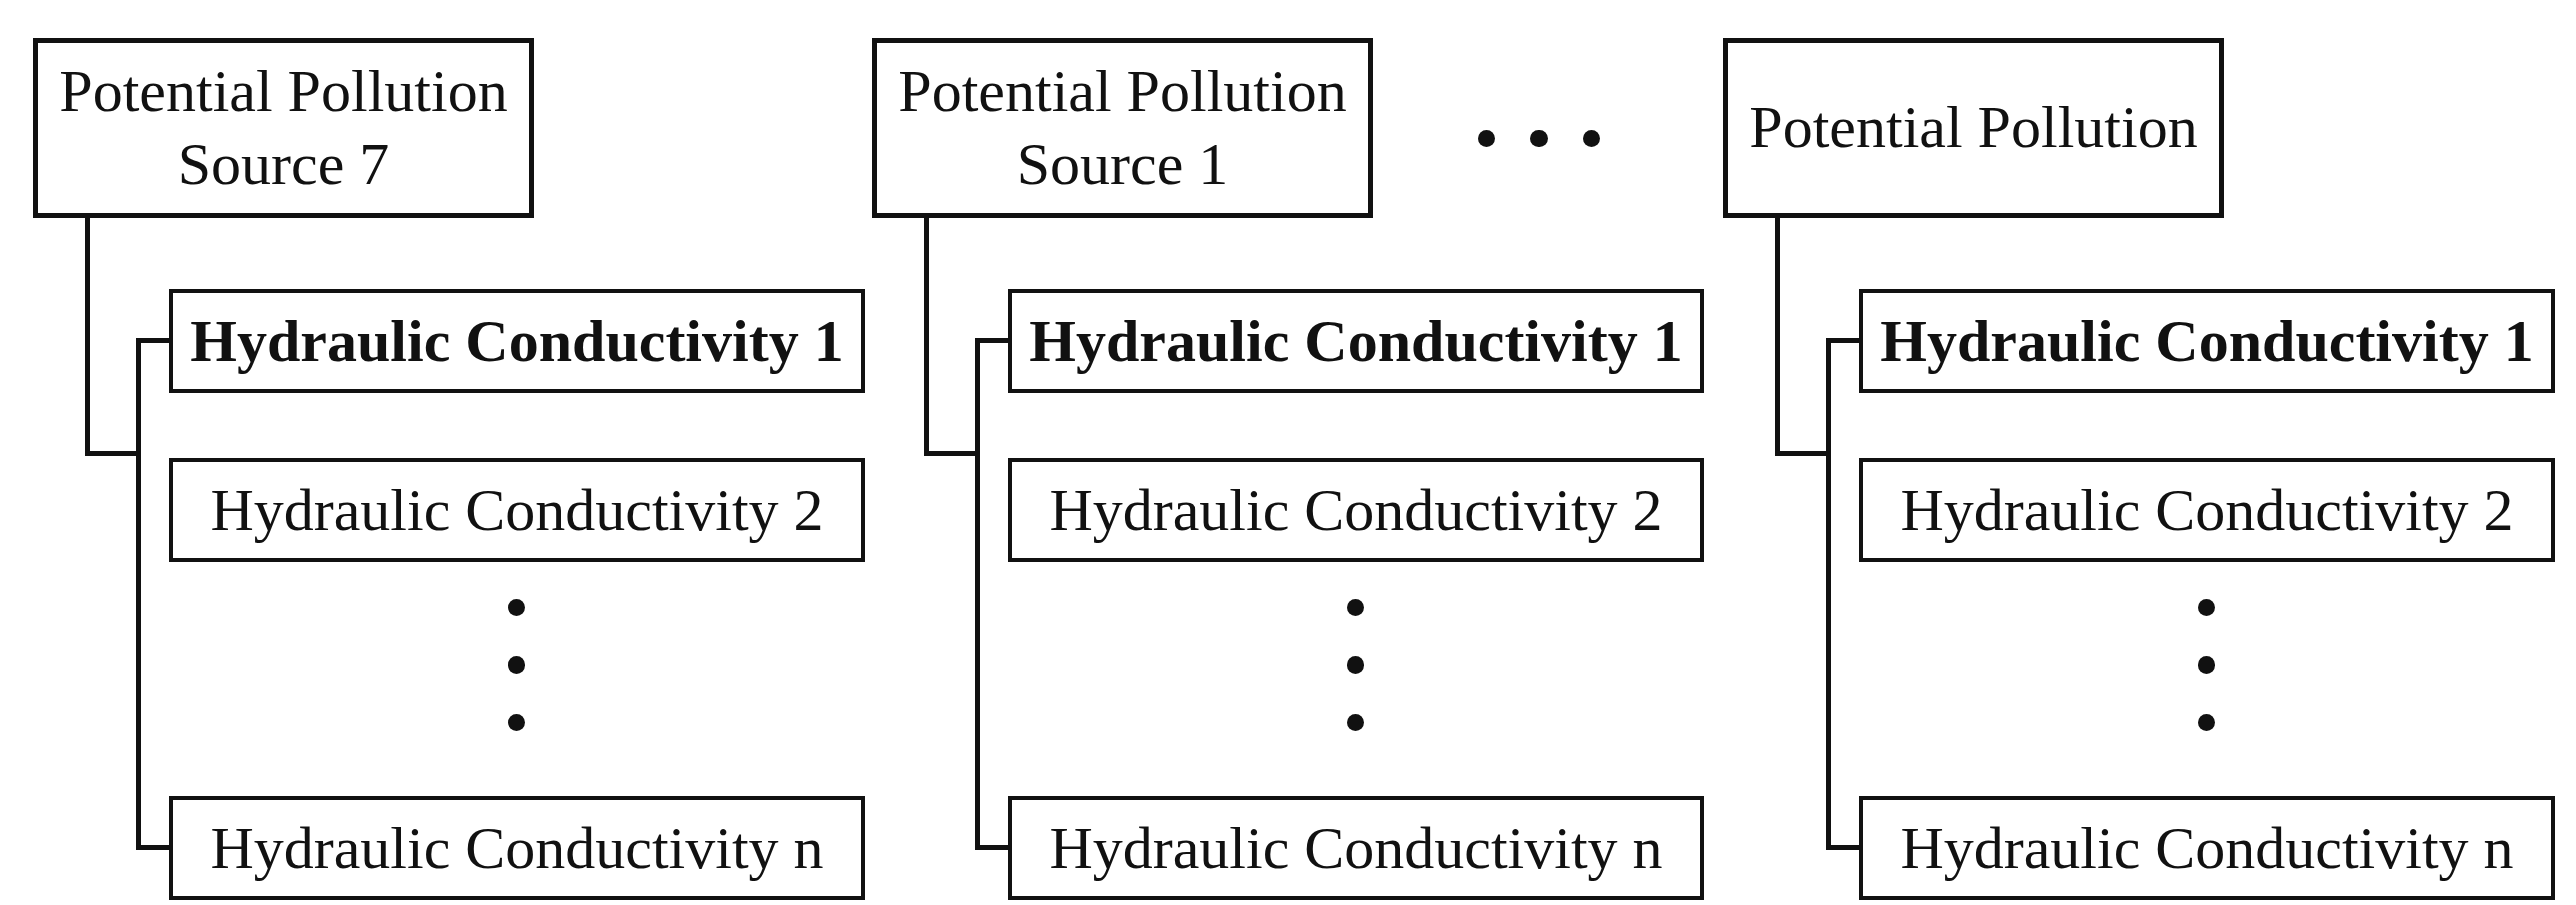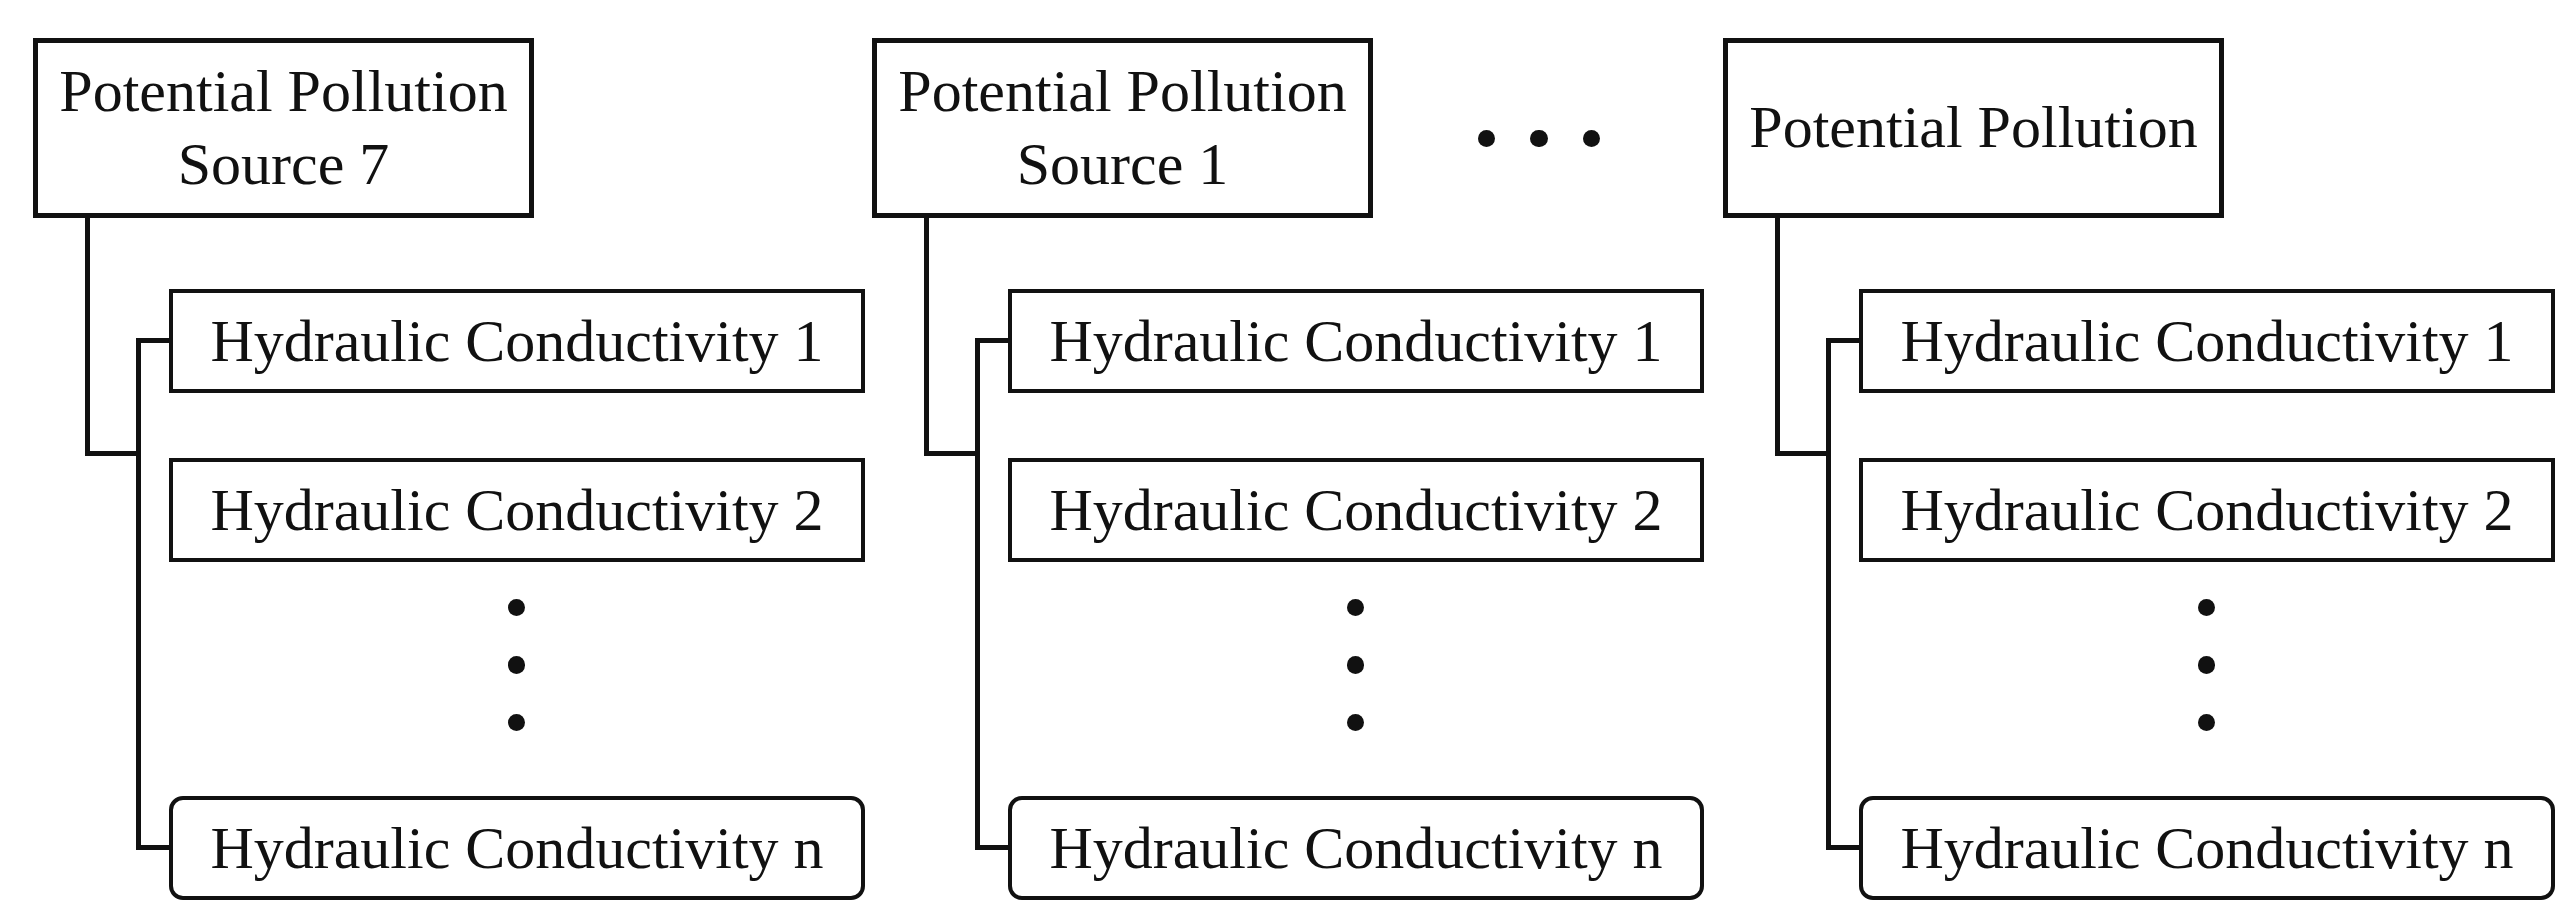--- a/index.html
+++ b/index.html
@@ -24,23 +24,23 @@
     border:5.5px solid var(--ink); background:var(--bg);
     display:flex; flex-direction:column; align-items:center; justify-content:center;
     text-align:center; line-height:1.22; white-space:nowrap;
   }
   .hc-box {
     position:absolute; left:136px; width:696px; height:104px;
     border:4.7px solid var(--ink); background:var(--bg);
     display:flex; align-items:center; justify-content:center;
     white-space:nowrap;
   }
-  .hc-1 { top:278px; }
+  .hc-1 { top:278px;font-weight:bold; }
   .hc-2 { top:447px; }
-  .hc-n { top:785px;border-radius:14px; }
+  .hc-n { top:785px; }
 
   .line { position:absolute; background:var(--ink); }
   .descender { left:52px;  top:207px;  width:4.7px;  height:237px; }
   .jog       { left:52px;  top:440px;  width:55px; height:4.7px;  }
   .spine     { left:103px; top:327px;  width:4.7px;  height:512px;}
   .stub-top  { left:103px; top:327px;  width:38px; height:4.7px;  }
   .stub-bot  { left:103px; top:834px; width:38px; height:4.7px;  }
 
   .dot { width:17.4px; height:17.4px; border-radius:50%; background:var(--ink); }
   .v-ellipsis { position:absolute; left:475px; top:588px; width:17.4px; }

